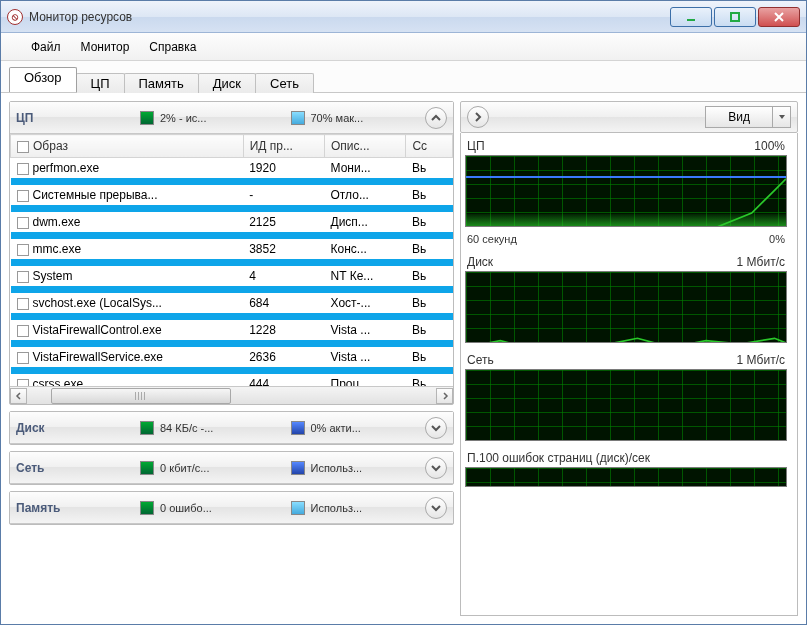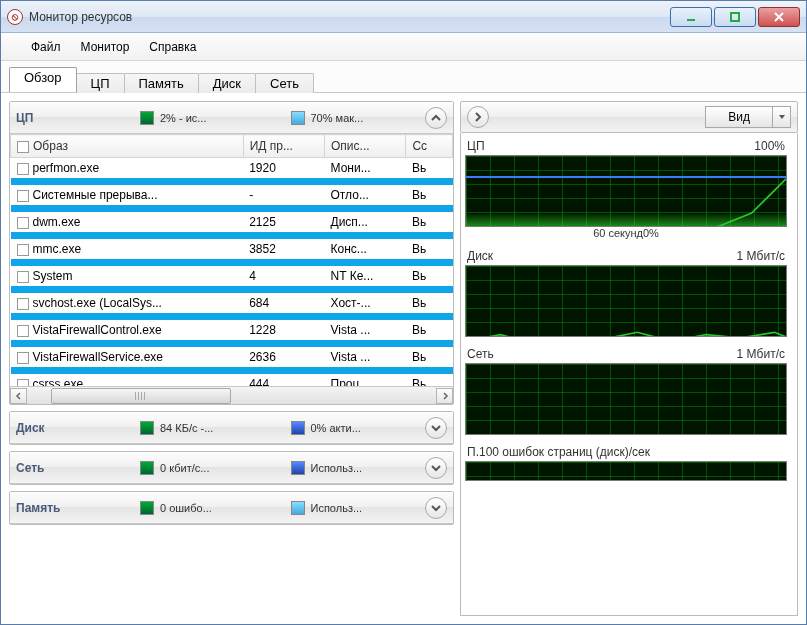--- a/index.html
+++ b/index.html
@@ -56,21 +56,21 @@
 .view-btn .label { padding: 0 22px; }
 .view-btn .dd { width: 18px; height: 100%; border-left: 1px solid #a9a9a9; display: flex; align-items: center; justify-content: center; }
 
 .graphs { flex: 1; overflow: auto; padding: 6px 10px 6px 4px; border: 1px solid #bcbcbc; border-top: none; }
 .graph-block { margin-bottom: 10px; }
 .graph-title-row { display: flex; justify-content: space-between; font-size: 12px; color: #333; padding: 0 2px 2px 2px; }
 .graph-canvas { height: 72px; background: #001400; border: 1px solid #7a7a7a; position: relative; overflow: hidden; }
 .grid { position: absolute; inset: 0; background-image: linear-gradient(to right, rgba(0,130,0,.6) 1px, transparent 1px), linear-gradient(to bottom, rgba(0,130,0,.6) 1px, transparent 1px); background-size: 24px 14px; }
 .blue-line { position: absolute; left: 0; right: 0; height: 2px; background: #3a7aff; }
 .green-area { position: absolute; left: 0; right: 0; bottom: 0; background: linear-gradient(to top, rgba(40,200,40,.65), rgba(40,200,40,.08)); }
-.graph-bottom-row { display: flex; justify-content: center; font-size: 11px; color: #333; padding: 0 2px 0 2px; }
+.graph-bottom-row { display: flex; justify-content: space-between; font-size: 11px; color: #333; padding: 6px 2px 0 2px; }
 
 </style>
 </head>
 <body>
 
 <div class="window">
 
   <div class="titlebar">
     <div class="titlebar-icon">⦸</div>
     <div class="titlebar-text">Монитор ресурсов</div>

